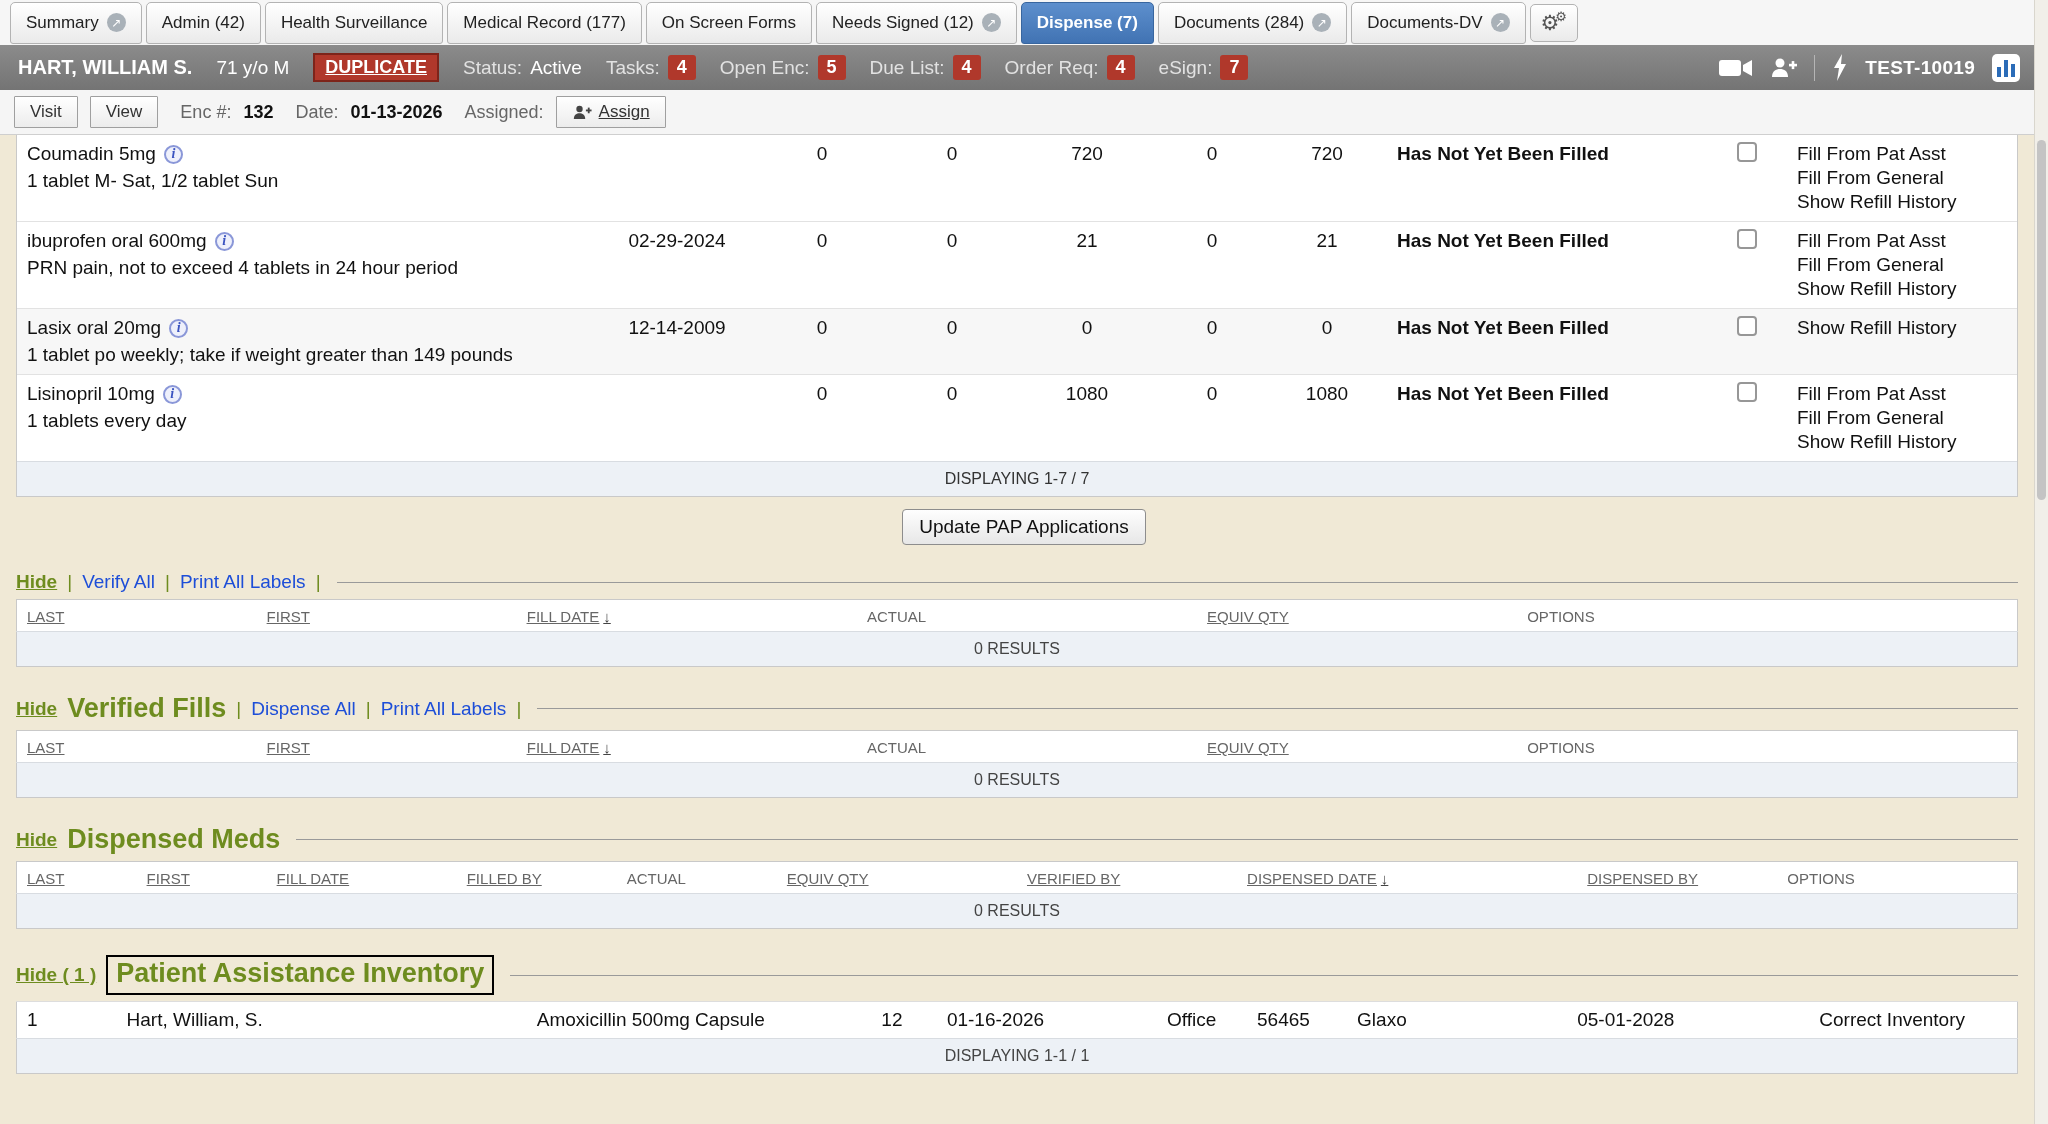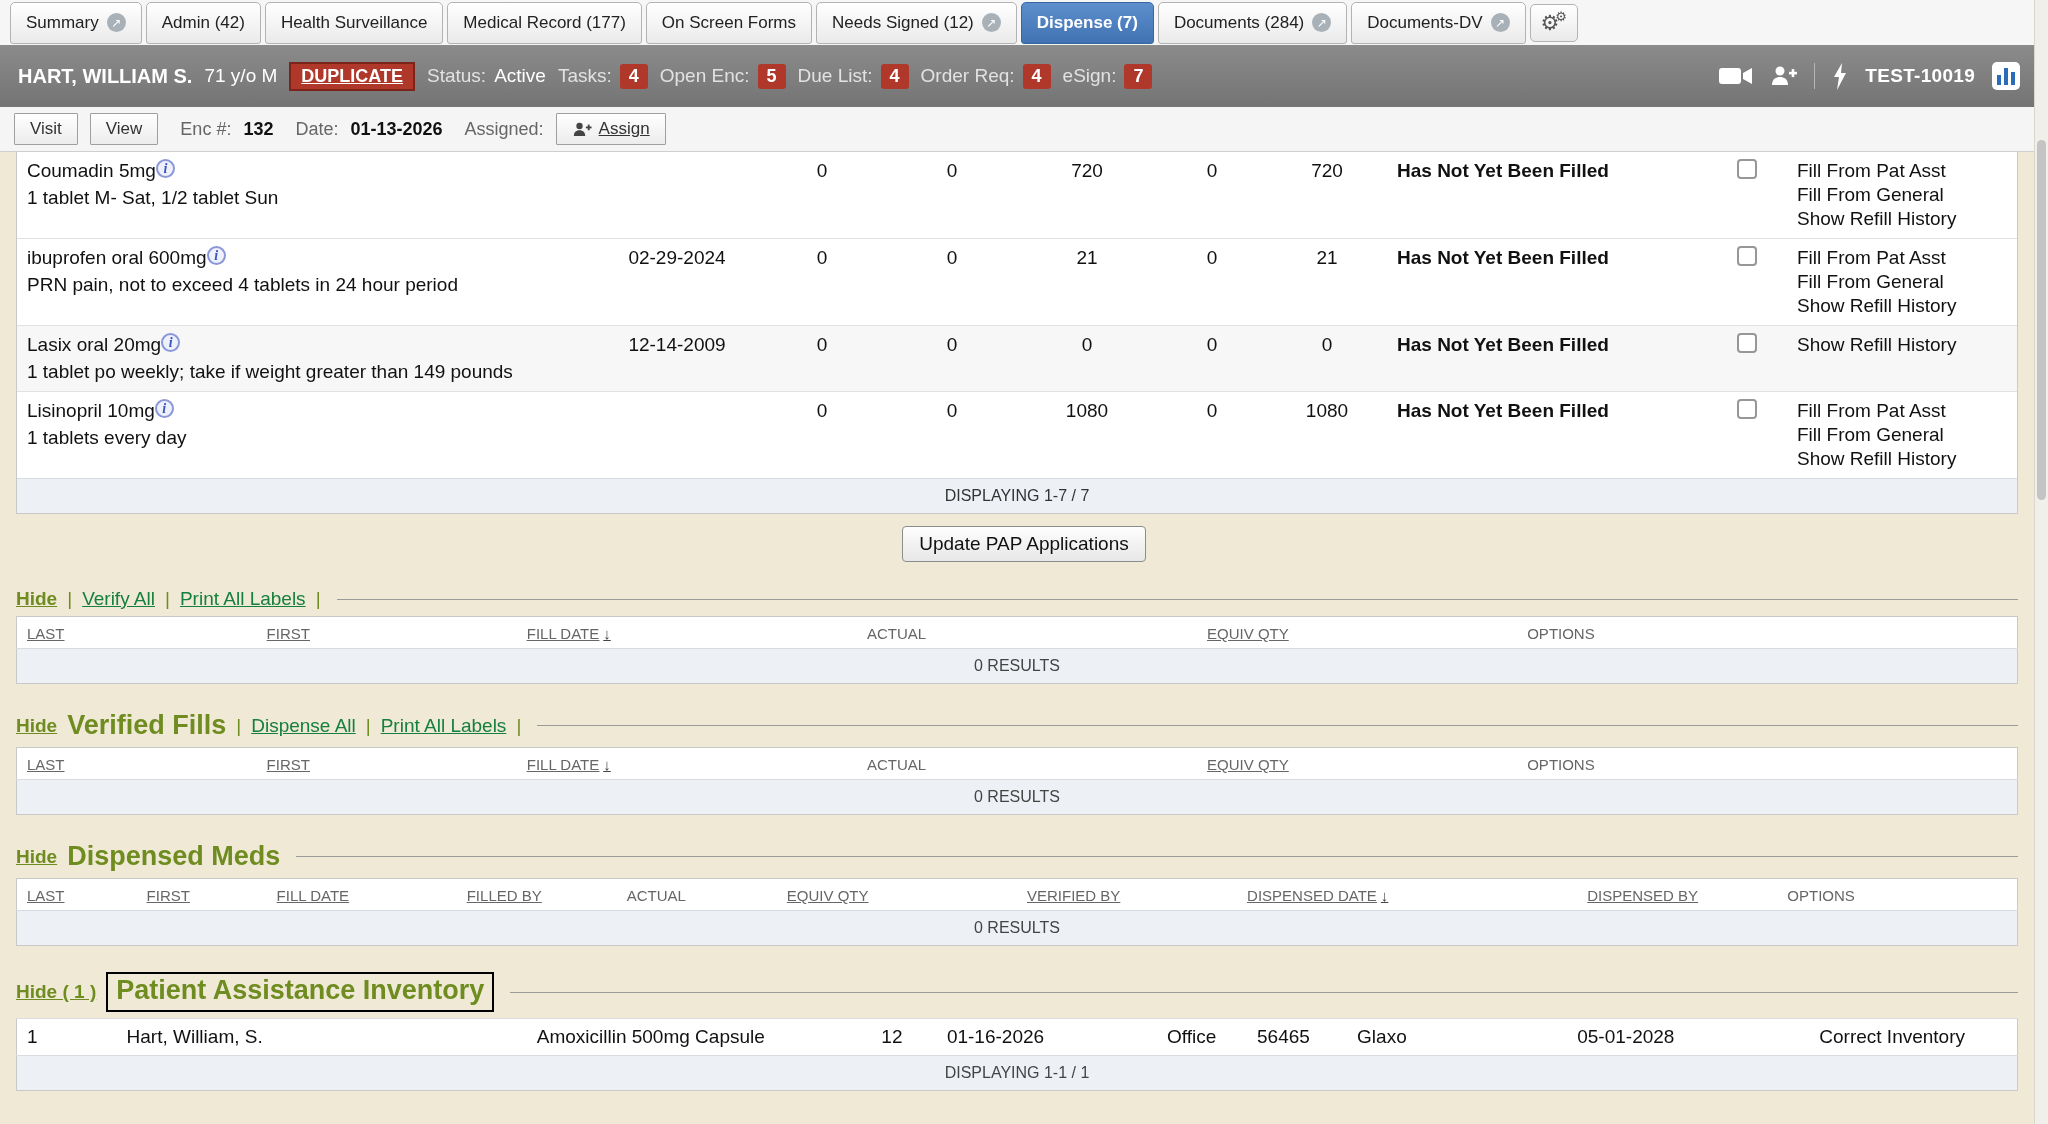--- a/index.html
+++ b/index.html
@@ -13,21 +13,21 @@
   
   .tabbar { height: 45px; background: #f6f6f6; display: flex; align-items: center; gap: 4px; padding: 0 10px; }
   .tab { display: inline-flex; align-items: center; gap: 8px; height: 42px; padding: 0 15px; background: linear-gradient(#ffffff, #eaeaea); border: 1px solid #b3b3b3; border-radius: 5px 5px 3px 3px; font-size: 17px; color: #222; cursor: pointer; white-space: nowrap; }
   .tab.active { background: linear-gradient(#5d8fcd, #4173b3); border-color: #38669f; color: #fff; font-weight: bold; }
   .tab-ext { width: 19px; height: 19px; border-radius: 50%; background: #a9b1b8; color: #fff; font-size: 12px; display: inline-flex; align-items: center; justify-content: center; flex: none; }
   .gear-tab { display: inline-flex; align-items: center; height: 38px; padding: 0 10px; background: linear-gradient(#ffffff, #eaeaea); border: 1px solid #b3b3b3; border-radius: 5px; cursor: pointer; }
   .gear-main { font-size: 21px; color: #555; line-height: 1; }
   .gear-small { font-size: 13px; color: #555; line-height: 1; margin-left: -4px; margin-top: -12px; }
 
   
-  .patientbar { height: 62px; background: linear-gradient(#8b8b8b, #747474); display: flex; align-items: center; gap: 12px; padding: 0 18px; color: #fff; font-size: 19px; }
+  .patientbar { height: 45px; background: linear-gradient(#8b8b8b, #747474); display: flex; align-items: center; gap: 24px; padding: 0 18px; color: #fff; font-size: 19px; }
   .pname { font-weight: bold; font-size: 20px; white-space: nowrap; }
   .page-sex { white-space: nowrap; }
   .dup { background: #b0382b; border: 2px solid #7d241a; color: #fff; font-weight: bold; text-decoration: underline; padding: 2px 10px; font-size: 18px; cursor: pointer; white-space: nowrap; }
   .pgroup { display: flex; align-items: center; gap: 8px; white-space: nowrap; }
   .plabel { color: #e2e2e2; }
   .badge { background: #b0382b; color: #fff; font-weight: bold; padding: 2px 9px; border-radius: 3px; font-size: 18px; cursor: pointer; }
   .pb-spacer { flex: 1; }
   .pb-icons { display: flex; align-items: center; gap: 17px; padding-right: 10px; }
   .pb-divider { width: 1px; height: 26px; background: #b5b5b5; }
   .pid { font-weight: bold; font-size: 19px; letter-spacing: 0.3px; white-space: nowrap; }
@@ -39,38 +39,38 @@
   .enc-label { color: #666; margin-left: 10px; }
   .enc-value { color: #111; font-weight: bold; }
   .assign-btn { display: inline-flex; align-items: center; gap: 7px; text-decoration: underline; }
 
   
   .medwrap { margin: 0 30px 0 16px; background: #fff; border: 1px solid #c9c9c9; border-top: none; }
   table.meds { width: 100%; border-collapse: collapse; font-size: 19px; color: #111; table-layout: fixed; }
   table.meds td { vertical-align: top; padding: 7px 10px; border-top: 1px solid #e2e2e2; line-height: 24px; }
   table.meds tr:first-child td { border-top: none; }
   tr.shaded td { background: #f7f7f7; }
-  .med-name-line { display: flex; }
+  .med-name-line { display: flex; align-items: center; gap: 8px; }
   .med-dir { margin-top: 3px; }
   .info-icon { width: 19px; height: 19px; border-radius: 50%; border: 2px solid #8a97d8; background: #eef0fb; color: #3a53c0; font-family: "Liberation Serif", serif; font-style: italic; font-weight: bold; font-size: 14px; display: inline-flex; align-items: center; justify-content: center; flex: none; cursor: pointer; }
   .num { text-align: center; }
   .status { font-weight: bold; }
   .chkcell { text-align: center; }
   .chk { width: 20px; height: 20px; border: 2px solid #979797; border-radius: 4px; background: #fff; display: inline-block; cursor: pointer; }
   .optcell div { cursor: pointer; white-space: nowrap; }
   .displaying { background: #edf1f6; border-top: 1px solid #d8dce1; text-align: center; padding: 8px; font-size: 16px; color: #333; }
   .update-btn { display: block; margin: 12px auto 6px; background: linear-gradient(#fefefe, #e7e7e7); border: 1px solid #8d8d8d; border-radius: 4px; padding: 6px 16px; font-size: 19px; color: #111; cursor: pointer; font-family: inherit; }
 
   
   .section { margin: 26px 30px 0 16px; }
   .sec-head { display: flex; align-items: center; gap: 10px; font-size: 19px; }
   .hide-link { color: #6e8c1f; font-weight: bold; text-decoration: underline; cursor: pointer; white-space: nowrap; }
   .sec-title { color: #6e8c1f; font-weight: bold; font-size: 27px; white-space: nowrap; }
   .sec-sep { color: #6e8c1f; }
-  .sec-link { color: #15803d; text-decoration: underline; cursor: pointer; white-space: nowrap; }
+  .sec-link { color: #1d4ed8; cursor: pointer; white-space: nowrap; }
   .sec-rule { flex: 1; border-top: 1px solid #9a9a9a; margin-left: 6px; }
   .pai-box { border: 2px solid #000; padding: 1px 8px 4px; display: inline-block; }
   .sec-table { width: 100%; border-collapse: collapse; background: #fff; border: 1px solid #c9c9c9; margin-top: 6px; table-layout: fixed; }
   .sec-table th { text-align: left; color: #666; font-weight: normal; font-size: 15px; padding: 8px 10px 6px; white-space: nowrap; overflow: hidden; }
   .th-u { text-decoration: underline; cursor: pointer; }
   .th-u span { text-decoration: underline; }
   .center { text-align: center; }
   .sort { font-size: 15px; color: #444; margin-left: 4px; text-decoration: none; display: inline-block; }
   .results td { background: #edf1f6; border-top: 1px solid #d8dce1; text-align: center; padding: 8px; font-size: 16px; color: #444; }
   .pai-table td.data { font-size: 19px; color: #111; padding: 7px 10px; border-top: 1px solid #ddd; vertical-align: top; }

